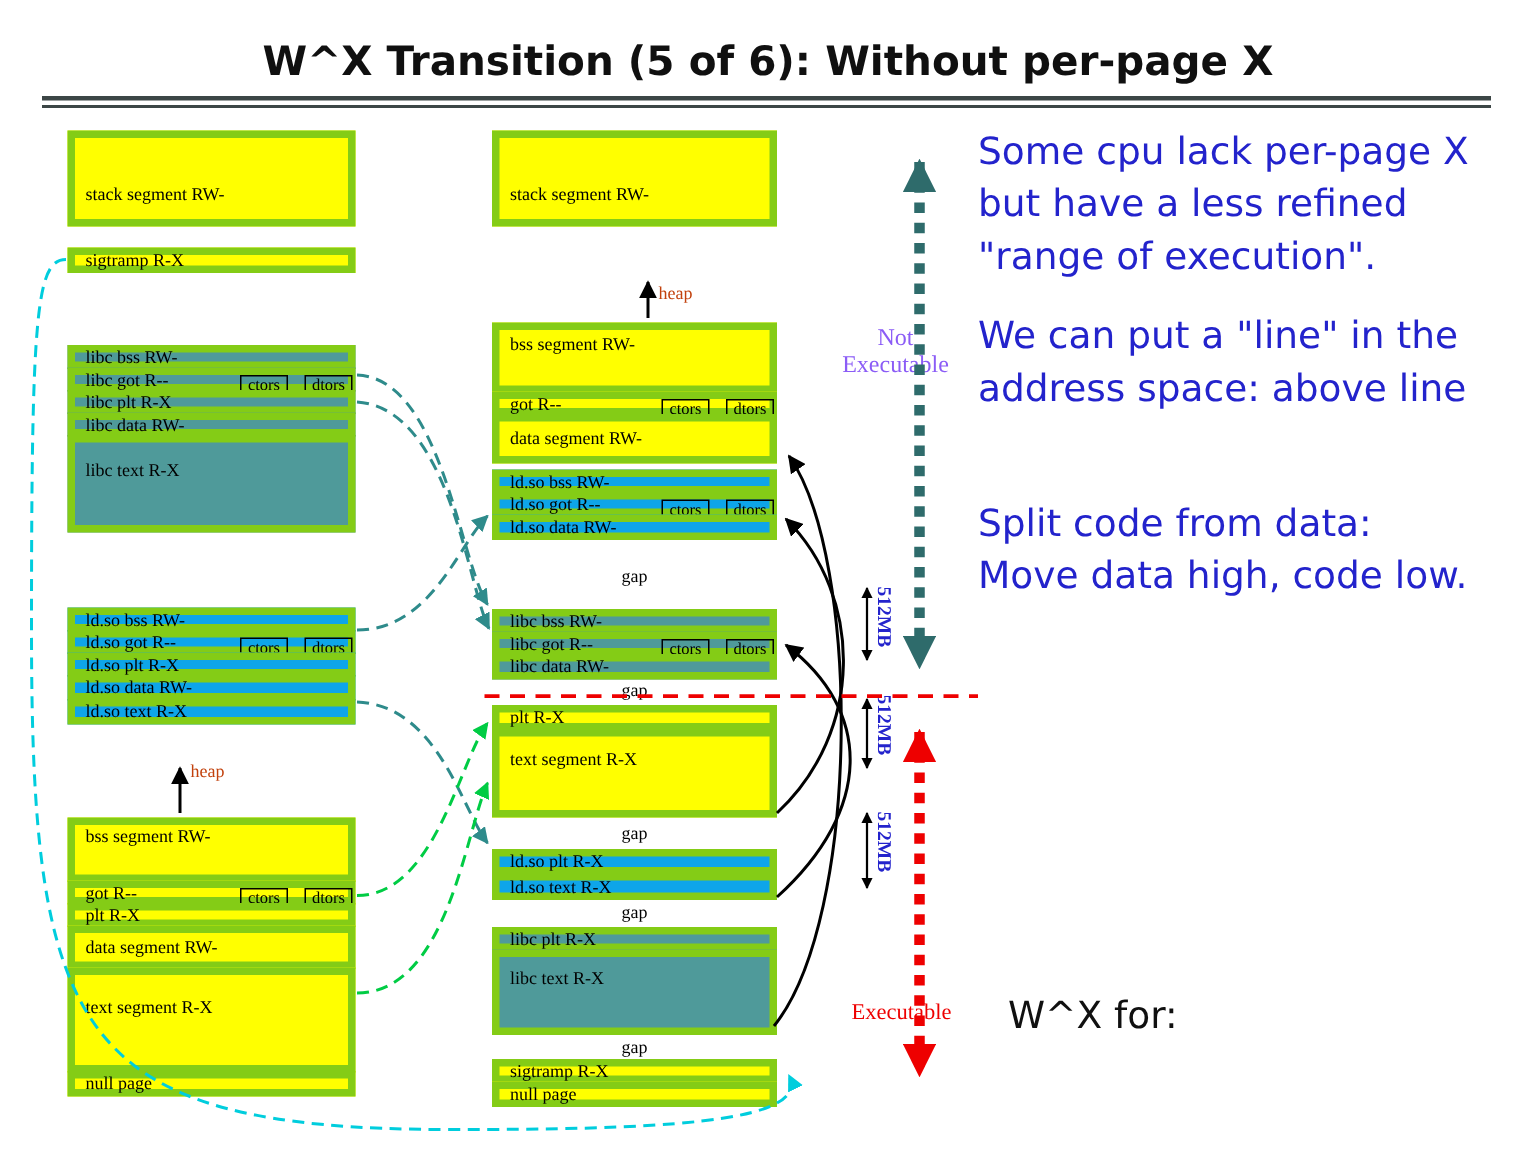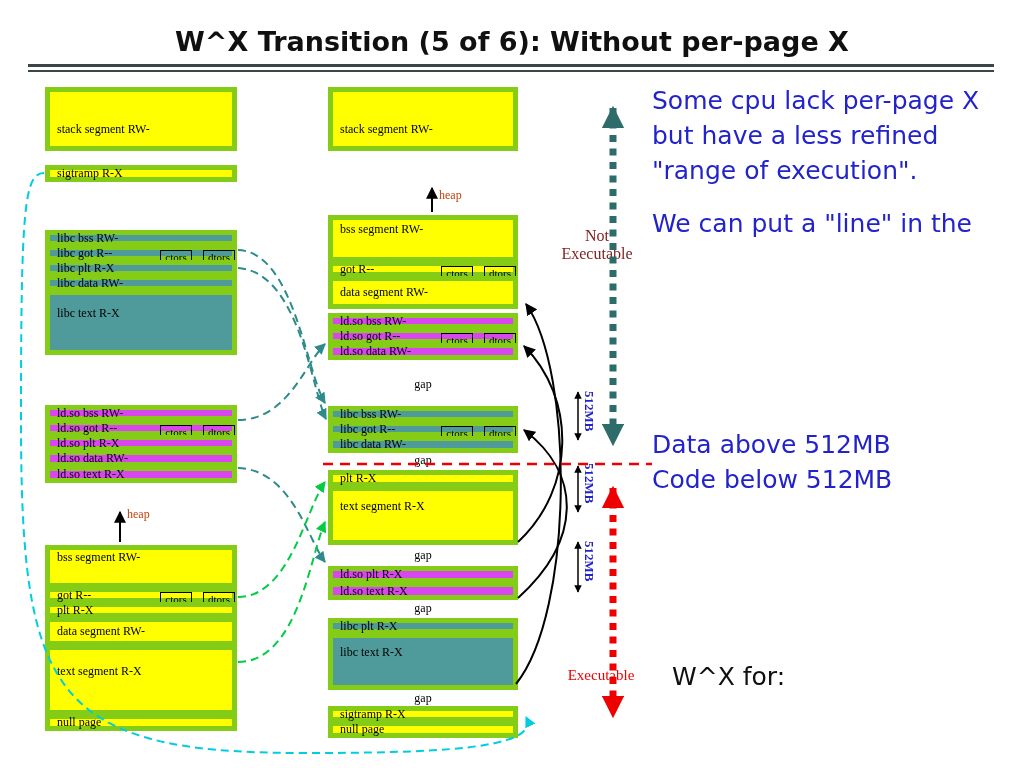--- a/index.html
+++ b/index.html
@@ -8,29 +8,29 @@
   .title{position:absolute;top:26px;left:0;width:100%;text-align:center;
          font:bold 27px "DejaVu Sans",sans-serif;color:#101010;}
   .rule{position:absolute;left:28px;top:64px;width:966px;height:3px;
         border-top:3px solid #3c4646;border-bottom:2px solid #3c4646;}
   .box{position:absolute;box-sizing:border-box;border:5px solid #84cc16;display:flex;
        align-items:center;padding-left:7px;font:12px "Liberation Serif",serif;color:#000;}
   .tall{padding-bottom:18px;}
   .stacklbl{align-items:flex-end;padding-bottom:9px;}
   .yellow{background:#ffff00;}
   .teal{background:#4f9a9a;}
-  .magenta{background:#d946ef;}
+  .magenta{background:#0ea5e9;}
   .mini{position:absolute;box-sizing:border-box;top:0;height:13px;width:32px;border:1px solid #000;
         font:11px "Liberation Serif",serif;display:flex;align-items:center;justify-content:center;padding:0;}
   .ctors{right:40px;} .dtors{right:-3px;}
   .gaplbl{position:absolute;left:328px;width:190px;text-align:center;
           font:12px "Liberation Serif",serif;color:#000;}
   .heaplbl{position:absolute;font:12px "Liberation Serif",serif;color:#c2410c;}
   .sidelabel{position:absolute;text-align:center;font:16px "Liberation Serif",serif;line-height:18px;}
-  .notexec{color:#7f1d1d;left:549px;top:227px;width:96px;}
+  .notexec{color:#8b5cf6;left:549px;top:217px;width:96px;}
   .exec{color:#ee0000;left:553px;top:666px;width:96px;font-size:15px;}
   .vlabel{position:absolute;font:bold 13px "Liberation Serif",serif;color:#2323cc;
           transform:rotate(90deg);transform-origin:0 0;white-space:nowrap;left:597px;}
   .note{position:absolute;font:25px "DejaVu Sans",sans-serif;color:#2323cc;
         line-height:35px;white-space:nowrap;}
   .note.black{color:#101010;}
   svg.overlay{position:absolute;left:0;top:0;pointer-events:none;}
 </style>
 </head>
 <body>
@@ -196,24 +196,25 @@
   <div class="vlabel" style="top:463px">512MB</div>
   <div class="vlabel" style="top:541px">512MB</div>
 
   <div class="note" style="left:652px;top:83px">
     <div>Some cpu lack per-page X</div>
     <div>but have a less refined</div>
     <div>"range of execution".</div>
   </div>
   <div class="note" style="left:652px;top:206px">
     <div>We can put a "line" in the</div>
-  </div>
-  <div class="note" style="left:652px;top:427px">
-    <div>Data above 512MB</div>
-    <div>Code below 512MB</div>
+    <div>address space: above line</div>
+  </div>
+  <div class="note" style="left:652px;top:331px">
+    <div>Split code from data:</div>
+    <div>Move data high, code low.</div>
   </div>
   <div class="note black" style="left:672px;top:659px">W^X for:</div>
 
   <svg class="overlay" width="1024" height="768" viewBox="0 0 1024 768">
     <defs>
       <marker id="arrBlack" viewBox="0 0 10 10" refX="9" refY="5" markerWidth="6" markerHeight="6" orient="auto-start-reverse">
           <path d="M0 0 L10 5 L0 10 z" fill="#000"></path>
         </marker>
       <marker id="arrTealC" viewBox="0 0 10 10" refX="9" refY="5" markerWidth="5.5" markerHeight="5.5" orient="auto-start-reverse">
           <path d="M0 0 L10 5 L0 10 z" fill="#2e8b8b"></path>

